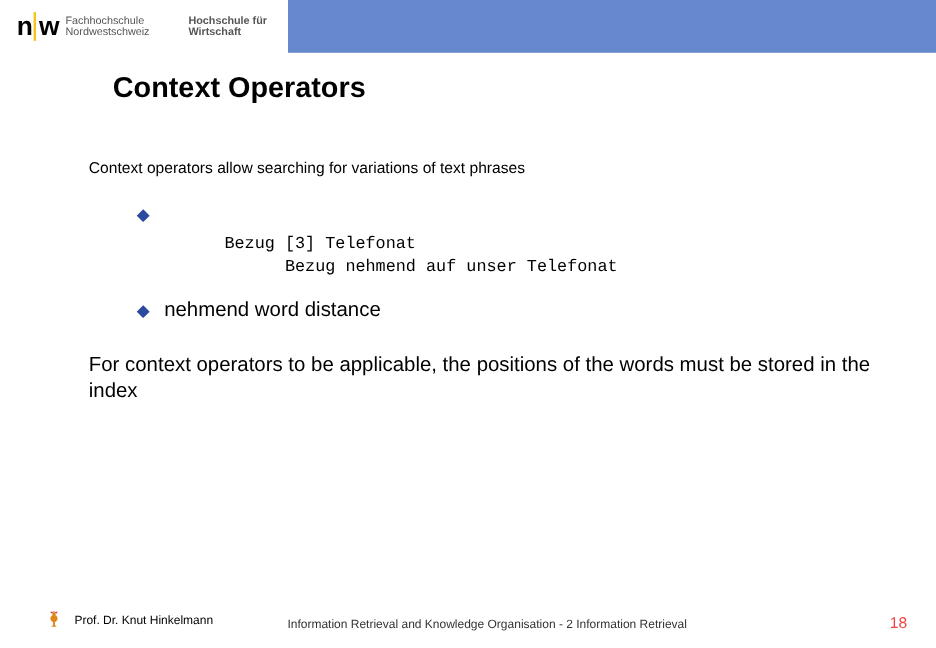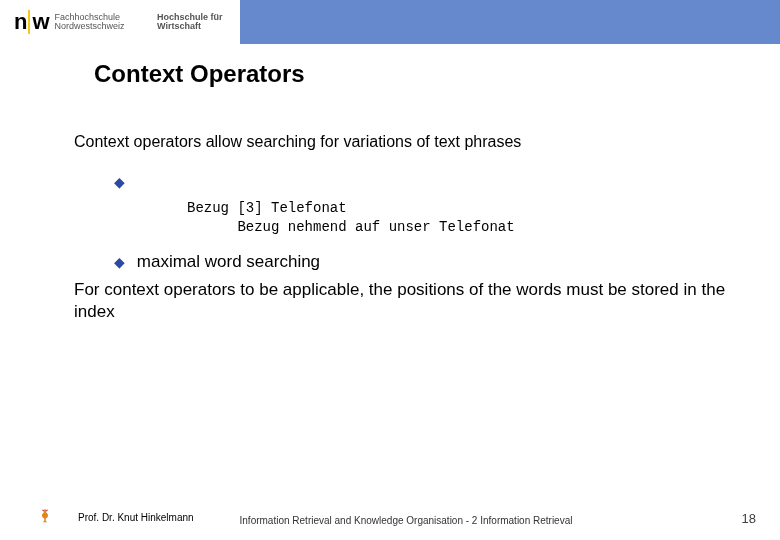--- a/index.html
+++ b/index.html
@@ -19,36 +19,36 @@
   .nw-logo { font-weight: bold; font-size: 22px; letter-spacing: -1px; display: flex; align-items: center; }
   .nw-n { color: #000; }
   .nw-bar { display: inline-block; width: 2px; height: 24px; background: #f5c518; margin: 0 2px; }
   .nw-w { color: #000; }
 
   
   .title { position: absolute; top: 60px; left: 74px; font-size: 24px; font-weight: bold; color: #000; margin-left: 20px; }
 
   
   .body { position: absolute; top: 132px; left: 74px; width: 660px; }
-  .para { font-size: 16px; line-height: 1.3; margin-bottom: 18px; }
-  .para2 { font-size: 17px; line-height: 1.3; margin-top: 6px; }
+  .para { font-size: 13px; line-height: 1.3; margin-bottom: 18px; }
+  .para2 { font-size: 17px; line-height: 1.3; margin-top: 24px; }
 
   .bullet-item { display: flex; align-items: flex-start; margin-bottom: 6px; margin-left: 40px; }
   .bullet-mark { color: #2a4aa0; font-size: 14px; margin-right: 12px; line-height: 22px; }
   .bullet-text { font-size: 17px; line-height: 1.3; }
 
   .code-block { font-family: "Courier New", Courier, monospace; font-size: 14px; line-height: 1.35; margin-left: 113px; margin-bottom: 14px; white-space: pre; }
 
   
   .footer { position: absolute; bottom: 14px; left: 0; width: 780px; height: 24px; }
-  .footer-left { position: absolute; left: 36px; bottom: 0; display: flex; align-items: center; gap: 24px; }
+  .footer-left { position: absolute; left: 36px; bottom: 0; display: flex; align-items: center; gap: 8px; }
   .rooster { width: 18px; height: 18px; }
   .author { font-size: 10px; color: #000; }
   .footer-center { position: absolute; left: 16px; width: 780px; text-align: center; bottom: 0; font-size: 10px; color: #333; }
-  .footer-right { position: absolute; right: 24px; bottom: 0; font-size: 13px; color: #404040; }
+  .footer-right { position: absolute; right: 24px; bottom: 0; font-size: 13px; color: #ef4444; }
 </style>
 </head>
 <body>
 
 <div class="slide">
 
   <div class="header-bar">
     <div class="header-right"></div>
     <div class="header-left">
       <div class="logo-box">
@@ -71,21 +71,21 @@
     <div class="para">Context operators allow searching for variations of text phrases</div>
 
     <div class="bullet-item">
       <span class="bullet-mark">◆</span>
     </div>
     <div class="code-block">Bezug [3] Telefonat
       Bezug nehmend auf unser Telefonat</div>
 
     <div class="bullet-item">
       <span class="bullet-mark">◆</span>
-      <span class="bullet-text">maximal word searching</span>
+      <span class="bullet-text">nehmend word distance</span>
     </div>
 
     <div class="para2">For context operators to be applicable, the positions of the words must be stored in the index</div>
   </div>
 
   <div class="footer">
     <div class="footer-left">
       <svg class="rooster" viewBox="0 0 24 24">
         <path fill="#e0861a" d="M12 3c-1 0-2 .8-2 2 0 .5.2 1 .5 1.3C9 7 8 8 8 10c0 2 1.5 3.5 3 4v3l-2 2h6l-2-2v-3c1.5-.5 3-2 3-4 0-2-1-3-2.5-3.7.3-.3.5-.8.5-1.3 0-1.2-1-2-2-2z"></path>
         <path fill="#c62828" d="M12 2c.8 0 1.5.3 2 .8.5-.5 1.2-.8 2-.8-.3 1-.8 1.8-1.5 2.2C14 3.5 13 3 12 3s-2 .5-2.5 1.2C8.8 3.8 8.3 3 8 2c.8 0 1.5.3 2 .8.5-.5 1.2-.8 2-.8z"></path>

